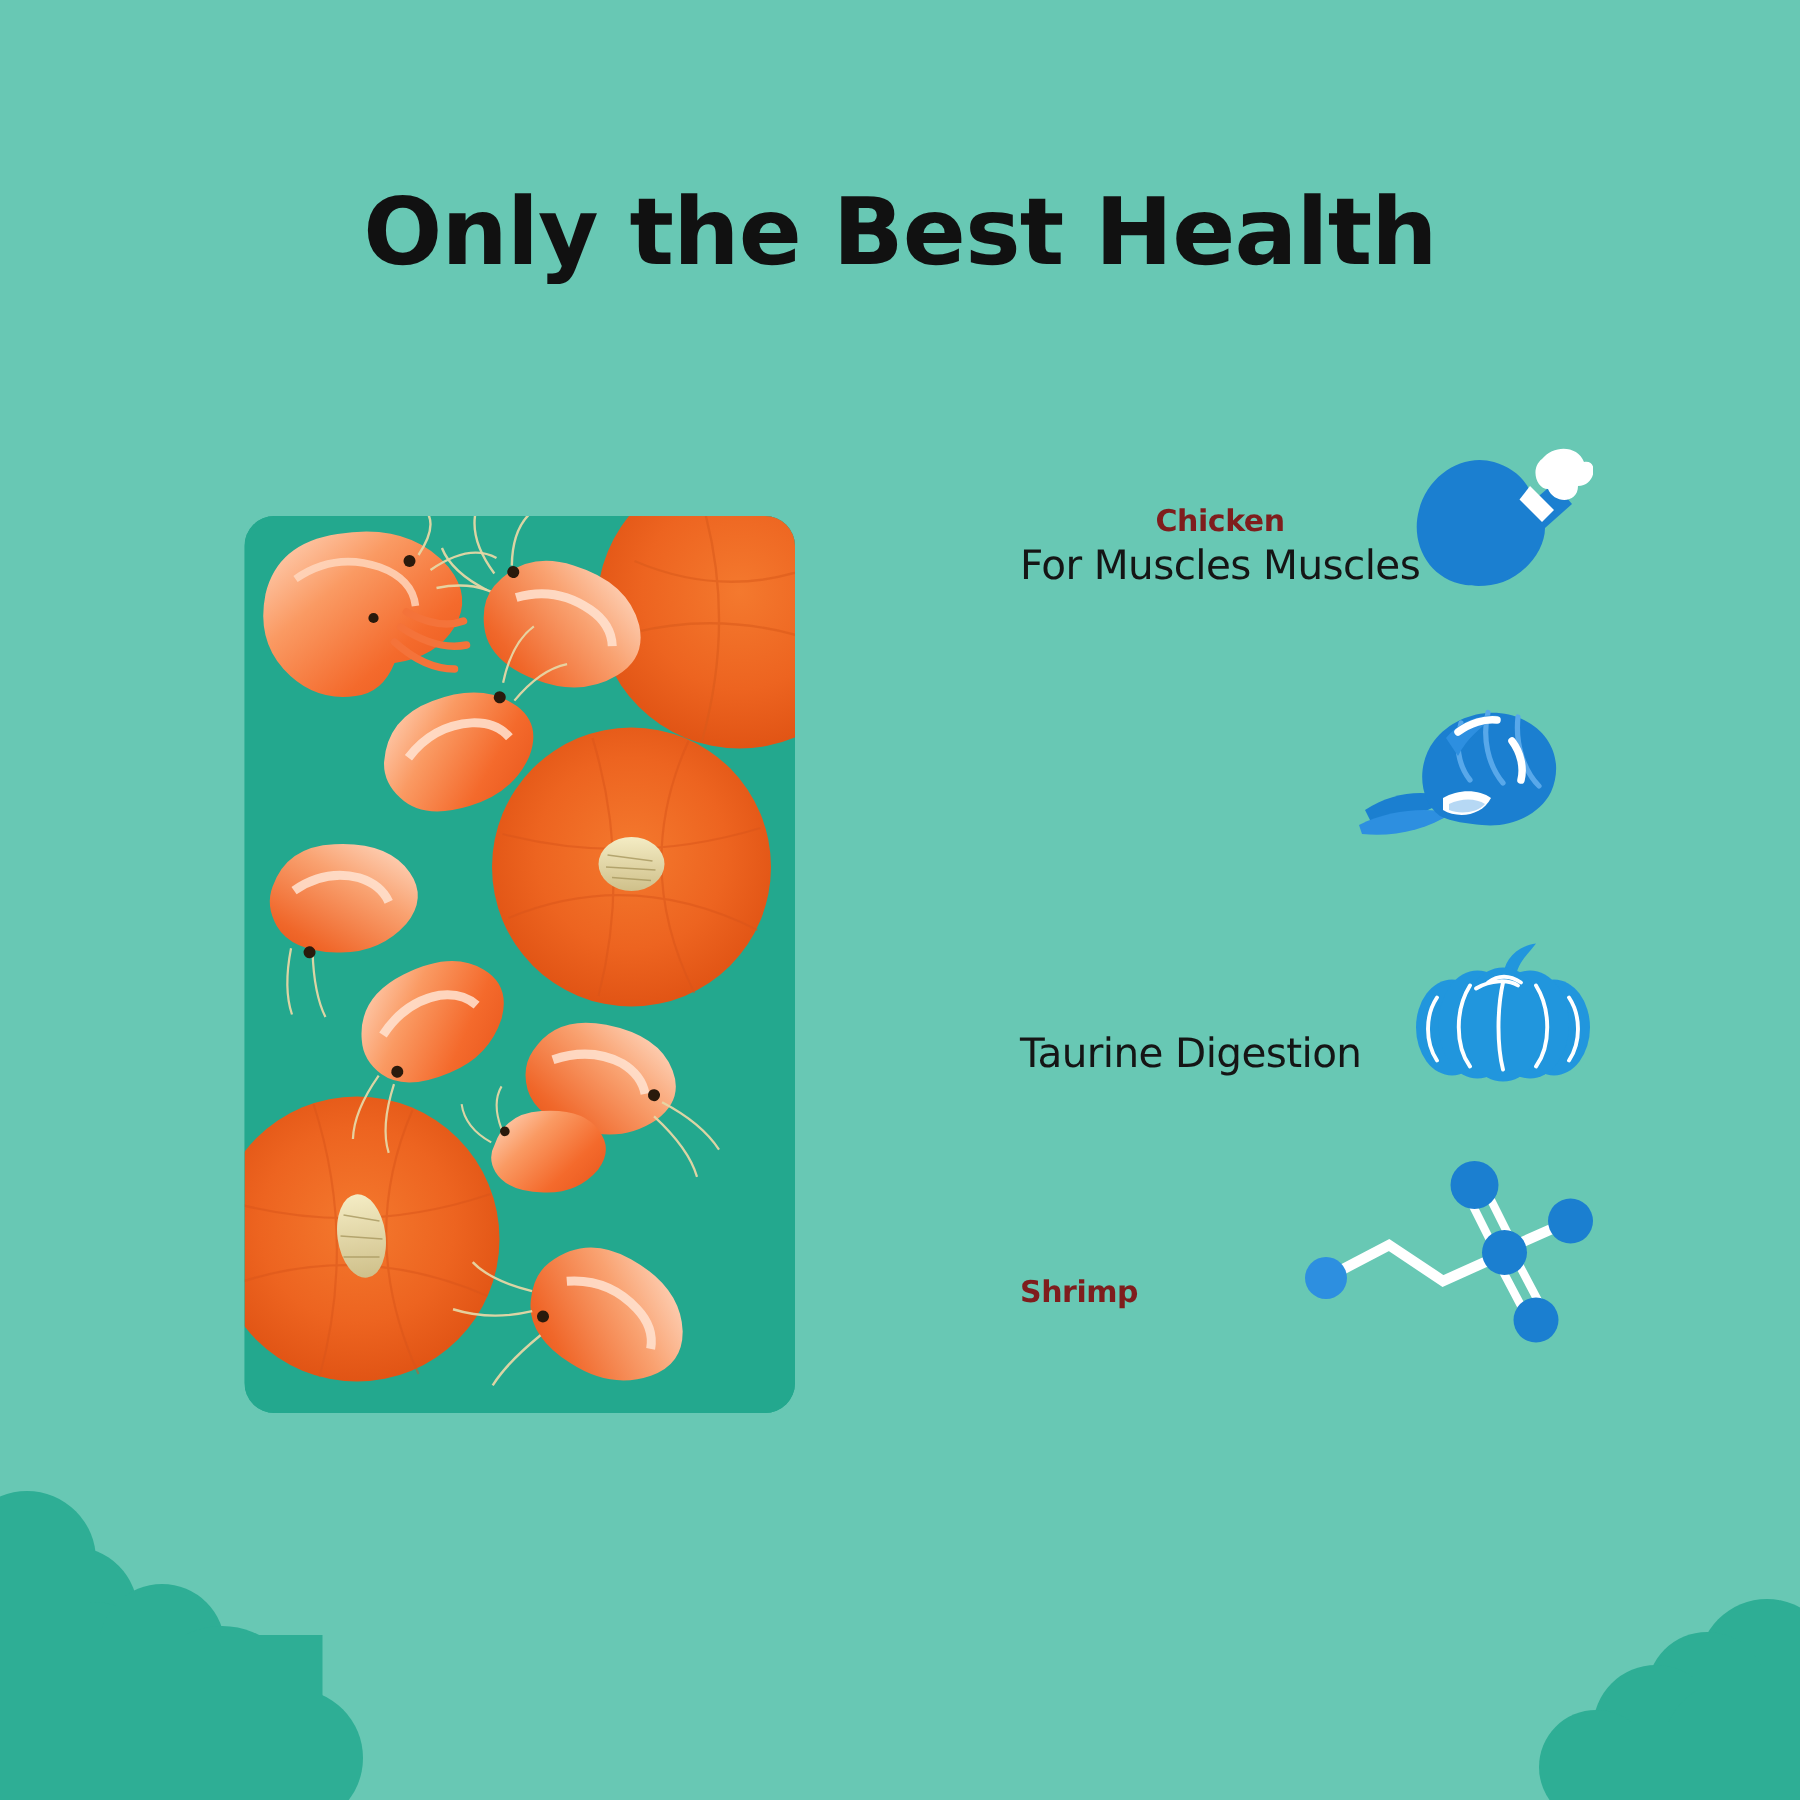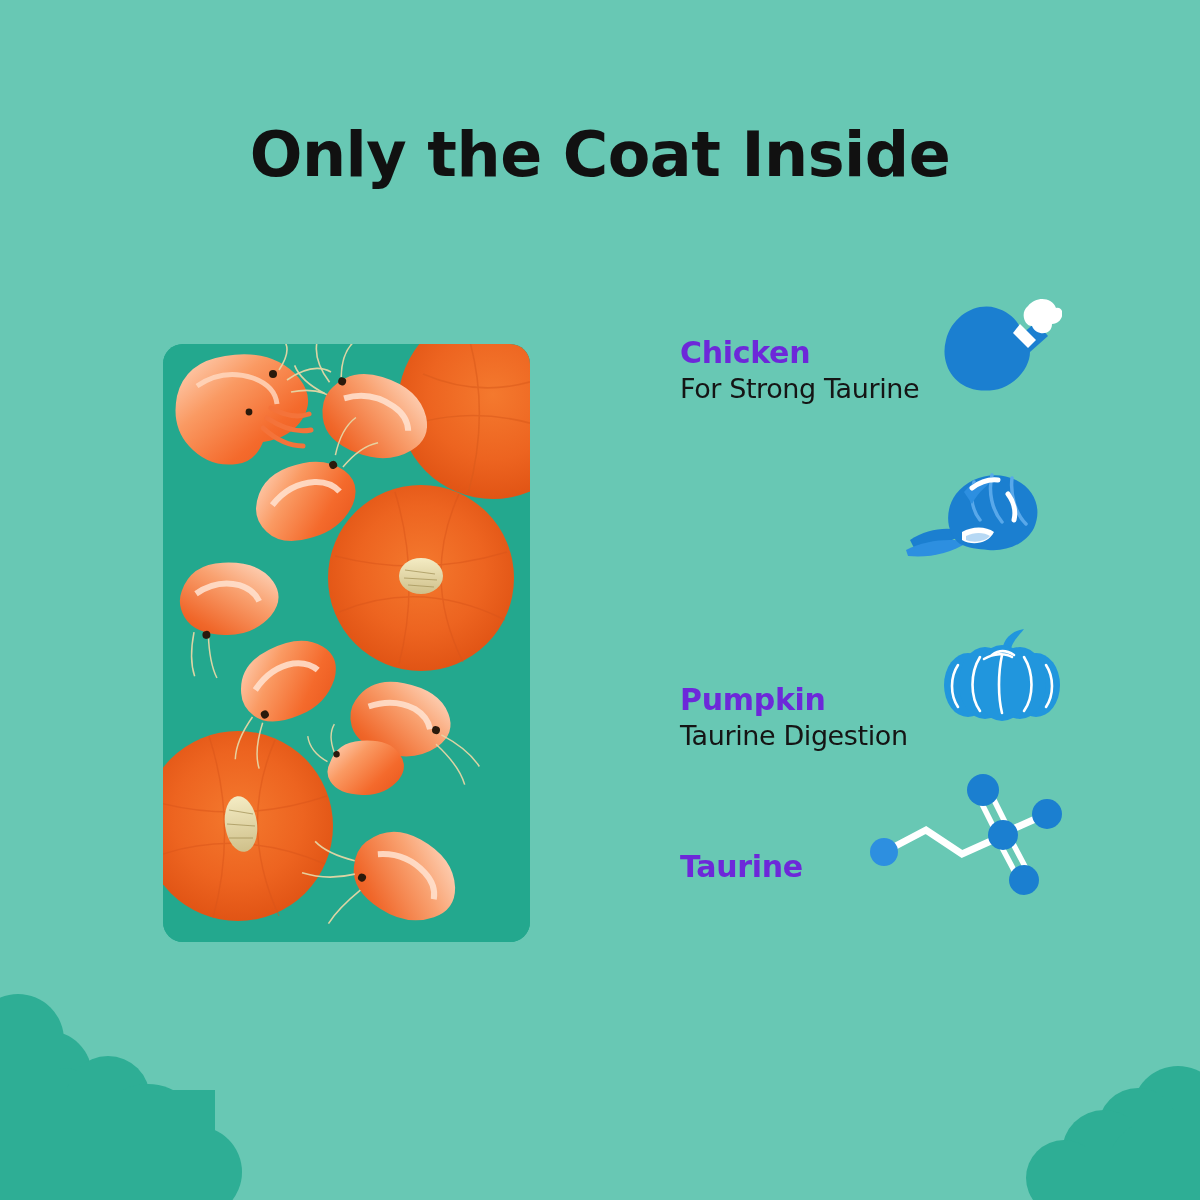--- a/index.html
+++ b/index.html
@@ -71,26 +71,27 @@
     position:absolute;
     left:0;
     width:520px;
   }
   .ing-text {
     position:absolute;
     left:80px;
   }
   .ing-name {
     font-family:"DejaVu Sans", sans-serif;
-    font-size:30px;
+    font-size:20px;
     font-weight:800;
-    color:#6d28d9;
+    color:#7f1d1d;
     letter-spacing:-0.3px;
     line-height:1.1;
     white-space:nowrap;
+    text-align:center;
   }
   .ing-desc {
     font-family:"DejaVu Sans", sans-serif;
     font-size:27px;
     font-weight:400;
     color:#151515;
     letter-spacing:-0.4px;
     line-height:1.15;
     margin-top:4px;
     white-space:nowrap;
@@ -122,21 +123,21 @@
       <circle cx="1178" cy="1112" r="46"></circle>
       <circle cx="1138" cy="1128" r="40"></circle>
       <circle cx="1104" cy="1152" r="42"></circle>
       <circle cx="1156" cy="1168" r="48"></circle>
       <circle cx="1064" cy="1178" r="38"></circle>
       <rect x="1060" y="1148" width="140" height="58"></rect>
       <rect x="1132" y="1110" width="68" height="95"></rect>
     </g>
   </svg>
 
-  <div class="title">Only the Coat Inside</div>
+  <div class="title">Only the Best Health</div>
 
   <div class="photo-panel">
     <div class="photo-clip">
       <svg class="photo-inner" viewBox="0 0 367 598" width="367" height="598" aria-hidden="true">
         <defs>
           <radialGradient id="pumpGrad" cx="50%" cy="45%" r="62%">
             <stop offset="0%" stop-color="#f4792e"></stop>
             <stop offset="55%" stop-color="#ed6420"></stop>
             <stop offset="100%" stop-color="#dd4f11"></stop>
           </radialGradient>
@@ -286,21 +287,21 @@
         </g>
       </svg>
     </div>
   </div>
 
   <div class="ingredients">
 
     <div class="ing-row" style="top:78px;">
       <div class="ing-text" style="top:0;">
         <div class="ing-name">Chicken</div>
-        <div class="ing-desc">For Strong Taurine</div>
+        <div class="ing-desc">For Muscles Muscles</div>
       </div>
       <svg class="ing-icon" style="left:332px; top:-66px;" width="130" height="130" viewBox="0 0 130 130" aria-hidden="true">
         <path d="M45 120 C20 116 8 92 14 70 C20 46 44 32 64 38 C78 42 88 52 90 64 L104 52 L116 66 L98 82
                  C98 96 86 112 70 118 C62 121 52 121 45 120 Z" fill="#1b7fd0"></path>
         <path d="M96 36 C104 26 120 27 124 38 C134 36 132 54 120 54 C120 66 104 66 100 56
                  C92 56 88 42 96 36 Z" fill="#ffffff"></path>
         <path d="M88 54 L104 70 L96 78 L81 63 Z" fill="#ffffff"></path>
       </svg>
     </div>
 
@@ -328,21 +329,20 @@
           <path d="M108 46 C114 54 116 64 114 72"></path>
         </g>
 
         <path d="M62 84 C72 78 86 78 94 84 C88 96 72 98 62 92 Z" fill="#ffffff"></path>
         <path d="M66 88 C74 84 84 84 90 88 C85 94 73 95 66 92 Z" fill="#2d8fe0" opacity="0.35"></path>
       </svg>
     </div>
 
     <div class="ing-row" style="top:425px;">
       <div class="ing-text" style="top:0;">
-        <div class="ing-name">Pumpkin</div>
         <div class="ing-desc">Taurine Digestion</div>
       </div>
       <svg class="ing-icon" style="left:340px; top:-60px;" width="125" height="115" viewBox="0 0 125 115" aria-hidden="true">
 
         <path d="M62 30 C62 18 70 8 84 6 C78 14 72 18 70 30 Z" fill="#2196dd"></path>
 
         <ellipse cx="28" cy="62" rx="24" ry="32" fill="#2196dd"></ellipse>
         <ellipse cx="96" cy="62" rx="24" ry="32" fill="#2196dd"></ellipse>
         <ellipse cx="45" cy="60" rx="26" ry="36" fill="#2196dd"></ellipse>
         <ellipse cx="80" cy="60" rx="26" ry="36" fill="#2196dd"></ellipse>
@@ -355,21 +355,21 @@
           <path d="M84 34 C94 50 94 74 84 88"></path>
           <path d="M106 42 C114 54 114 72 106 84"></path>
           <path d="M44 36 C54 30 66 30 72 34"></path>
           <path d="M52 32 C60 26 68 28 74 32"></path>
         </g>
       </svg>
     </div>
 
     <div class="ing-row" style="top:592px;">
       <div class="ing-text" style="top:0;">
-        <div class="ing-name">Taurine</div>
+        <div class="ing-name">Shrimp</div>
       </div>
       <svg class="ing-icon" style="left:262px; top:-78px;" width="210" height="130" viewBox="0 0 210 130" aria-hidden="true">
         <g stroke="#ffffff" stroke-width="7" stroke-linecap="round" fill="none">
           <path d="M26 78 L64 58 L100 82 L140 64"></path>
         </g>
 
         <g stroke="#ffffff" stroke-width="5.5" stroke-linecap="round">
           <line x1="134" y1="60" x2="115" y2="22"></line>
           <line x1="146" y1="56" x2="127" y2="18"></line>
         </g>

